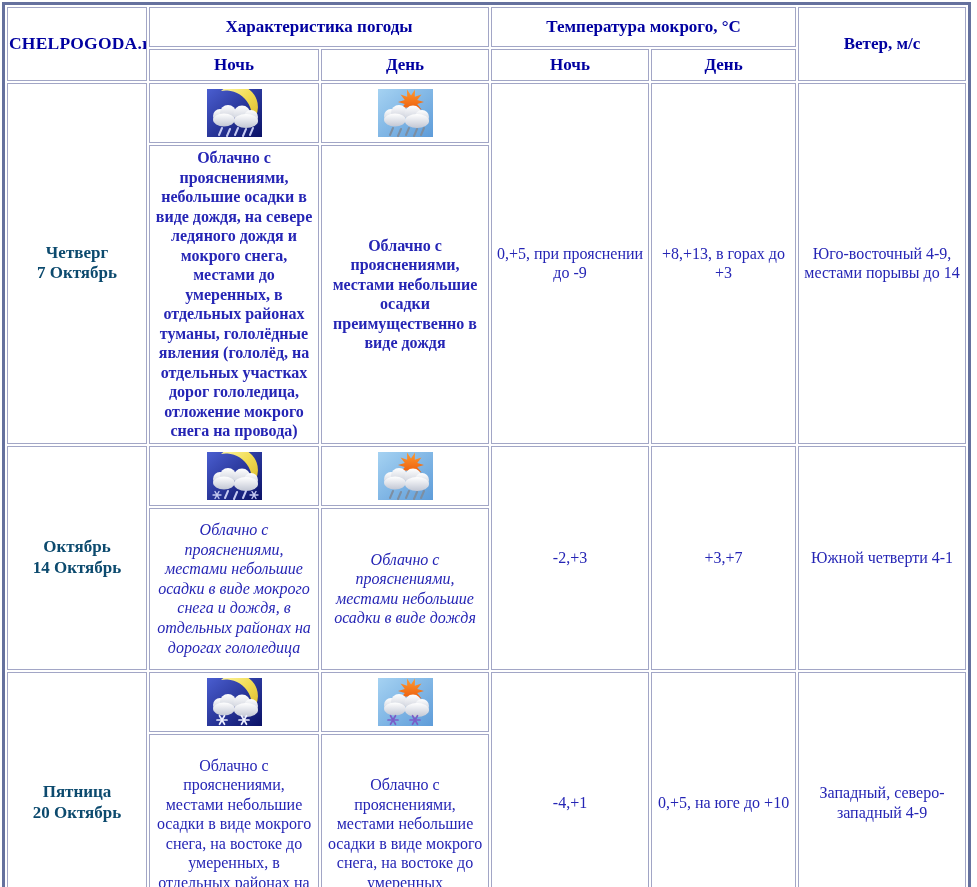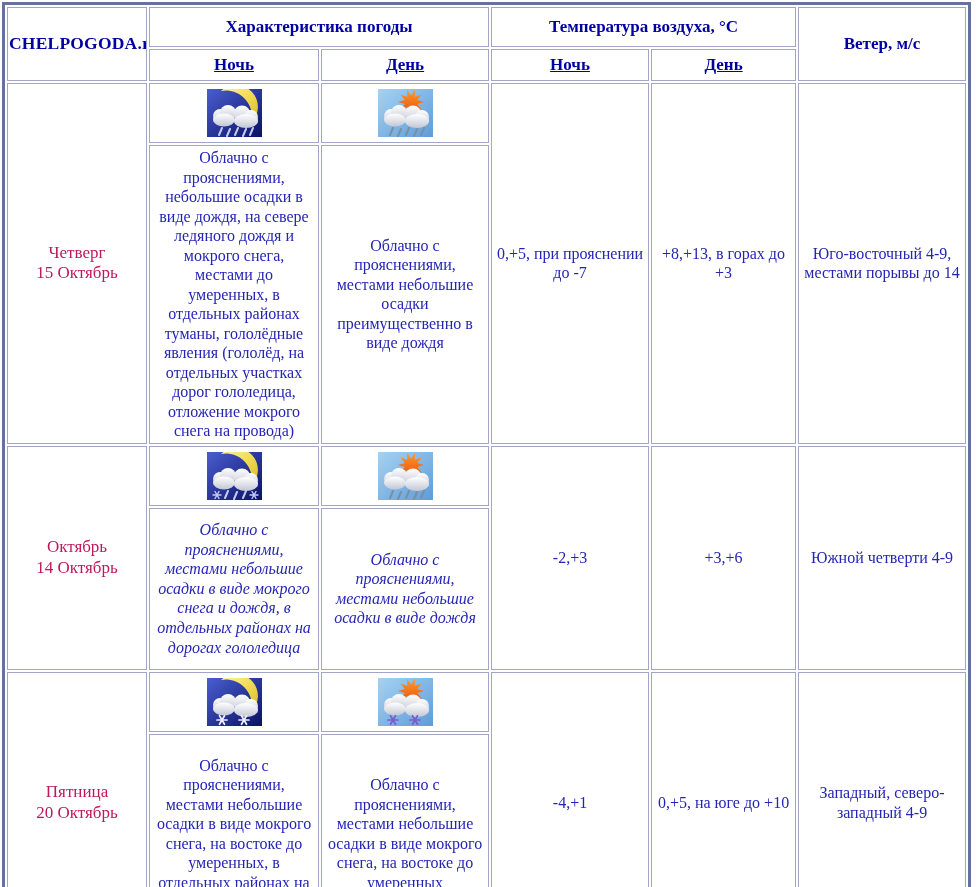--- a/index.html
+++ b/index.html
@@ -31,37 +31,37 @@
     font-size: 16px;
     line-height: 1.22;
     overflow: hidden;
   }
   td.hdr {
     font-weight: bold;
     color: #0000a0;
     font-size: 17px;
   }
   td.hdr-top { height: 34px; }
-  td.hdr-sub { height: 26px; text-decoration: underline; }
+  td.hdr-sub { height: 26px; }
   .logo-cell {
     font-weight: bold;
     color: #0000a0;
     font-size: 17.5px;
     letter-spacing: 0.2px;
     padding: 2px 1px;
     cursor: pointer;
   }
   .day-cell {
-    font-weight: normal;
-    color: #be185d;
+    font-weight: bold;
+    color: #0c4a6e;
     font-size: 17px;
   }
   .icon-cell { height: 54px; padding: 2px; }
   .wicon { width: 55px; height: 48px; display: block; margin: 0 auto; }
-  .desc-h0 { height: 286px; }
+  .desc-h0 { height: 286px; font-weight: bold; }
   .desc-h1 { height: 156px; font-style: italic; }
   .desc-h2 { height: 194px; }
   .precip-night { color: #c6cbf2; }
   .precip-day   { color: #7d8ea1; }
   .flakes-night { color: #eef1ff; }
   .flakes-day   { color: #7a5ec8; }
   .defs-holder { position: absolute; width: 0; height: 0; overflow: hidden; }
 </style>
 </head>
 <body>
@@ -152,52 +152,52 @@
         <col style="width:168px">
     <col style="width:158px">
         <col style="width:145px">
         <col style="width:168px">
   </colgroup>
 
   <tbody>
         <tr>
     <td rowspan="2" class="logo-cell">CHELPOGODA.ru</td>
     <td colspan="2" class="hdr hdr-top">Характеристика погоды</td>
-    <td colspan="2" class="hdr hdr-top">Температура воздуха, °C</td>
+    <td colspan="2" class="hdr hdr-top">Температура мокрого, °C</td>
     <td rowspan="2" class="hdr">Ветер, м/с</td>
   </tr>
   <tr>
     <td class="hdr hdr-sub">Ночь</td>
     <td class="hdr hdr-sub">День</td>
     <td class="hdr hdr-sub">Ночь</td>
     <td class="hdr hdr-sub">День</td>
   </tr>
 
   <tr>
     <td rowspan="2" class="day-cell">
       <div>Четверг</div>
-      <div>15 Октябрь</div>
+      <div>7 Октябрь</div>
     </td>
     <td class="icon-cell">
       <svg class="wicon" viewBox="0 0 55 48">
         <rect width="55" height="48" fill="url(#gNight)"></rect>
         <use href="#sym-moon" xlink:href="#sym-moon"></use>
         <use href="#sym-clouds" xlink:href="#sym-clouds"></use>
         <use href="#sym-rain" xlink:href="#sym-rain" class="precip-night"></use>
       </svg>
     </td>
     <td class="icon-cell">
       <svg class="wicon" viewBox="0 0 55 48">
         <rect width="55" height="48" fill="url(#gDay)"></rect>
         <use href="#sym-sun" xlink:href="#sym-sun"></use>
         <use href="#sym-clouds" xlink:href="#sym-clouds"></use>
         <use href="#sym-rain" xlink:href="#sym-rain" class="precip-day"></use>
       </svg>
     </td>
-    <td rowspan="2" class="temp-cell">0,+5, при прояснении до -7</td>
+    <td rowspan="2" class="temp-cell">0,+5, при прояснении до -9</td>
     <td rowspan="2" class="temp-cell">+8,+13, в горах до +3</td>
     <td rowspan="2" class="wind-cell">Юго-восточный 4-9, местами порывы до 14</td>
   </tr>
   <tr>
     <td class="desc-cell desc-h0">Облачно с прояснениями, небольшие осадки в виде дождя, на севере ледяного дождя и мокрого снега, местами до умеренных, в отдельных районах туманы, гололёдные явления (гололёд, на отдельных участках дорог гололедица, отложение мокрого снега на провода)</td>
     <td class="desc-cell desc-h0">Облачно с прояснениями, местами небольшие осадки преимущественно в виде дождя</td>
   </tr>
 
   <tr>
     <td rowspan="2" class="day-cell">
@@ -214,22 +214,22 @@
     </td>
     <td class="icon-cell">
       <svg class="wicon" viewBox="0 0 55 48">
         <rect width="55" height="48" fill="url(#gDay)"></rect>
         <use href="#sym-sun" xlink:href="#sym-sun"></use>
         <use href="#sym-clouds" xlink:href="#sym-clouds"></use>
         <use href="#sym-rain" xlink:href="#sym-rain" class="precip-day"></use>
       </svg>
     </td>
     <td rowspan="2" class="temp-cell">-2,+3</td>
-    <td rowspan="2" class="temp-cell">+3,+6</td>
-    <td rowspan="2" class="wind-cell">Южной четверти 4-9</td>
+    <td rowspan="2" class="temp-cell">+3,+7</td>
+    <td rowspan="2" class="wind-cell">Южной четверти 4-1</td>
   </tr>
   <tr>
     <td class="desc-cell desc-h1">Облачно с прояснениями, местами небольшие осадки в виде мокрого снега и дождя, в отдельных районах на дорогах гололедица</td>
     <td class="desc-cell desc-h1">Облачно с прояснениями, местами небольшие осадки в виде дождя</td>
   </tr>
 
   <tr>
     <td rowspan="2" class="day-cell">
       <div>Пятница</div>
       <div>20 Октябрь</div>

